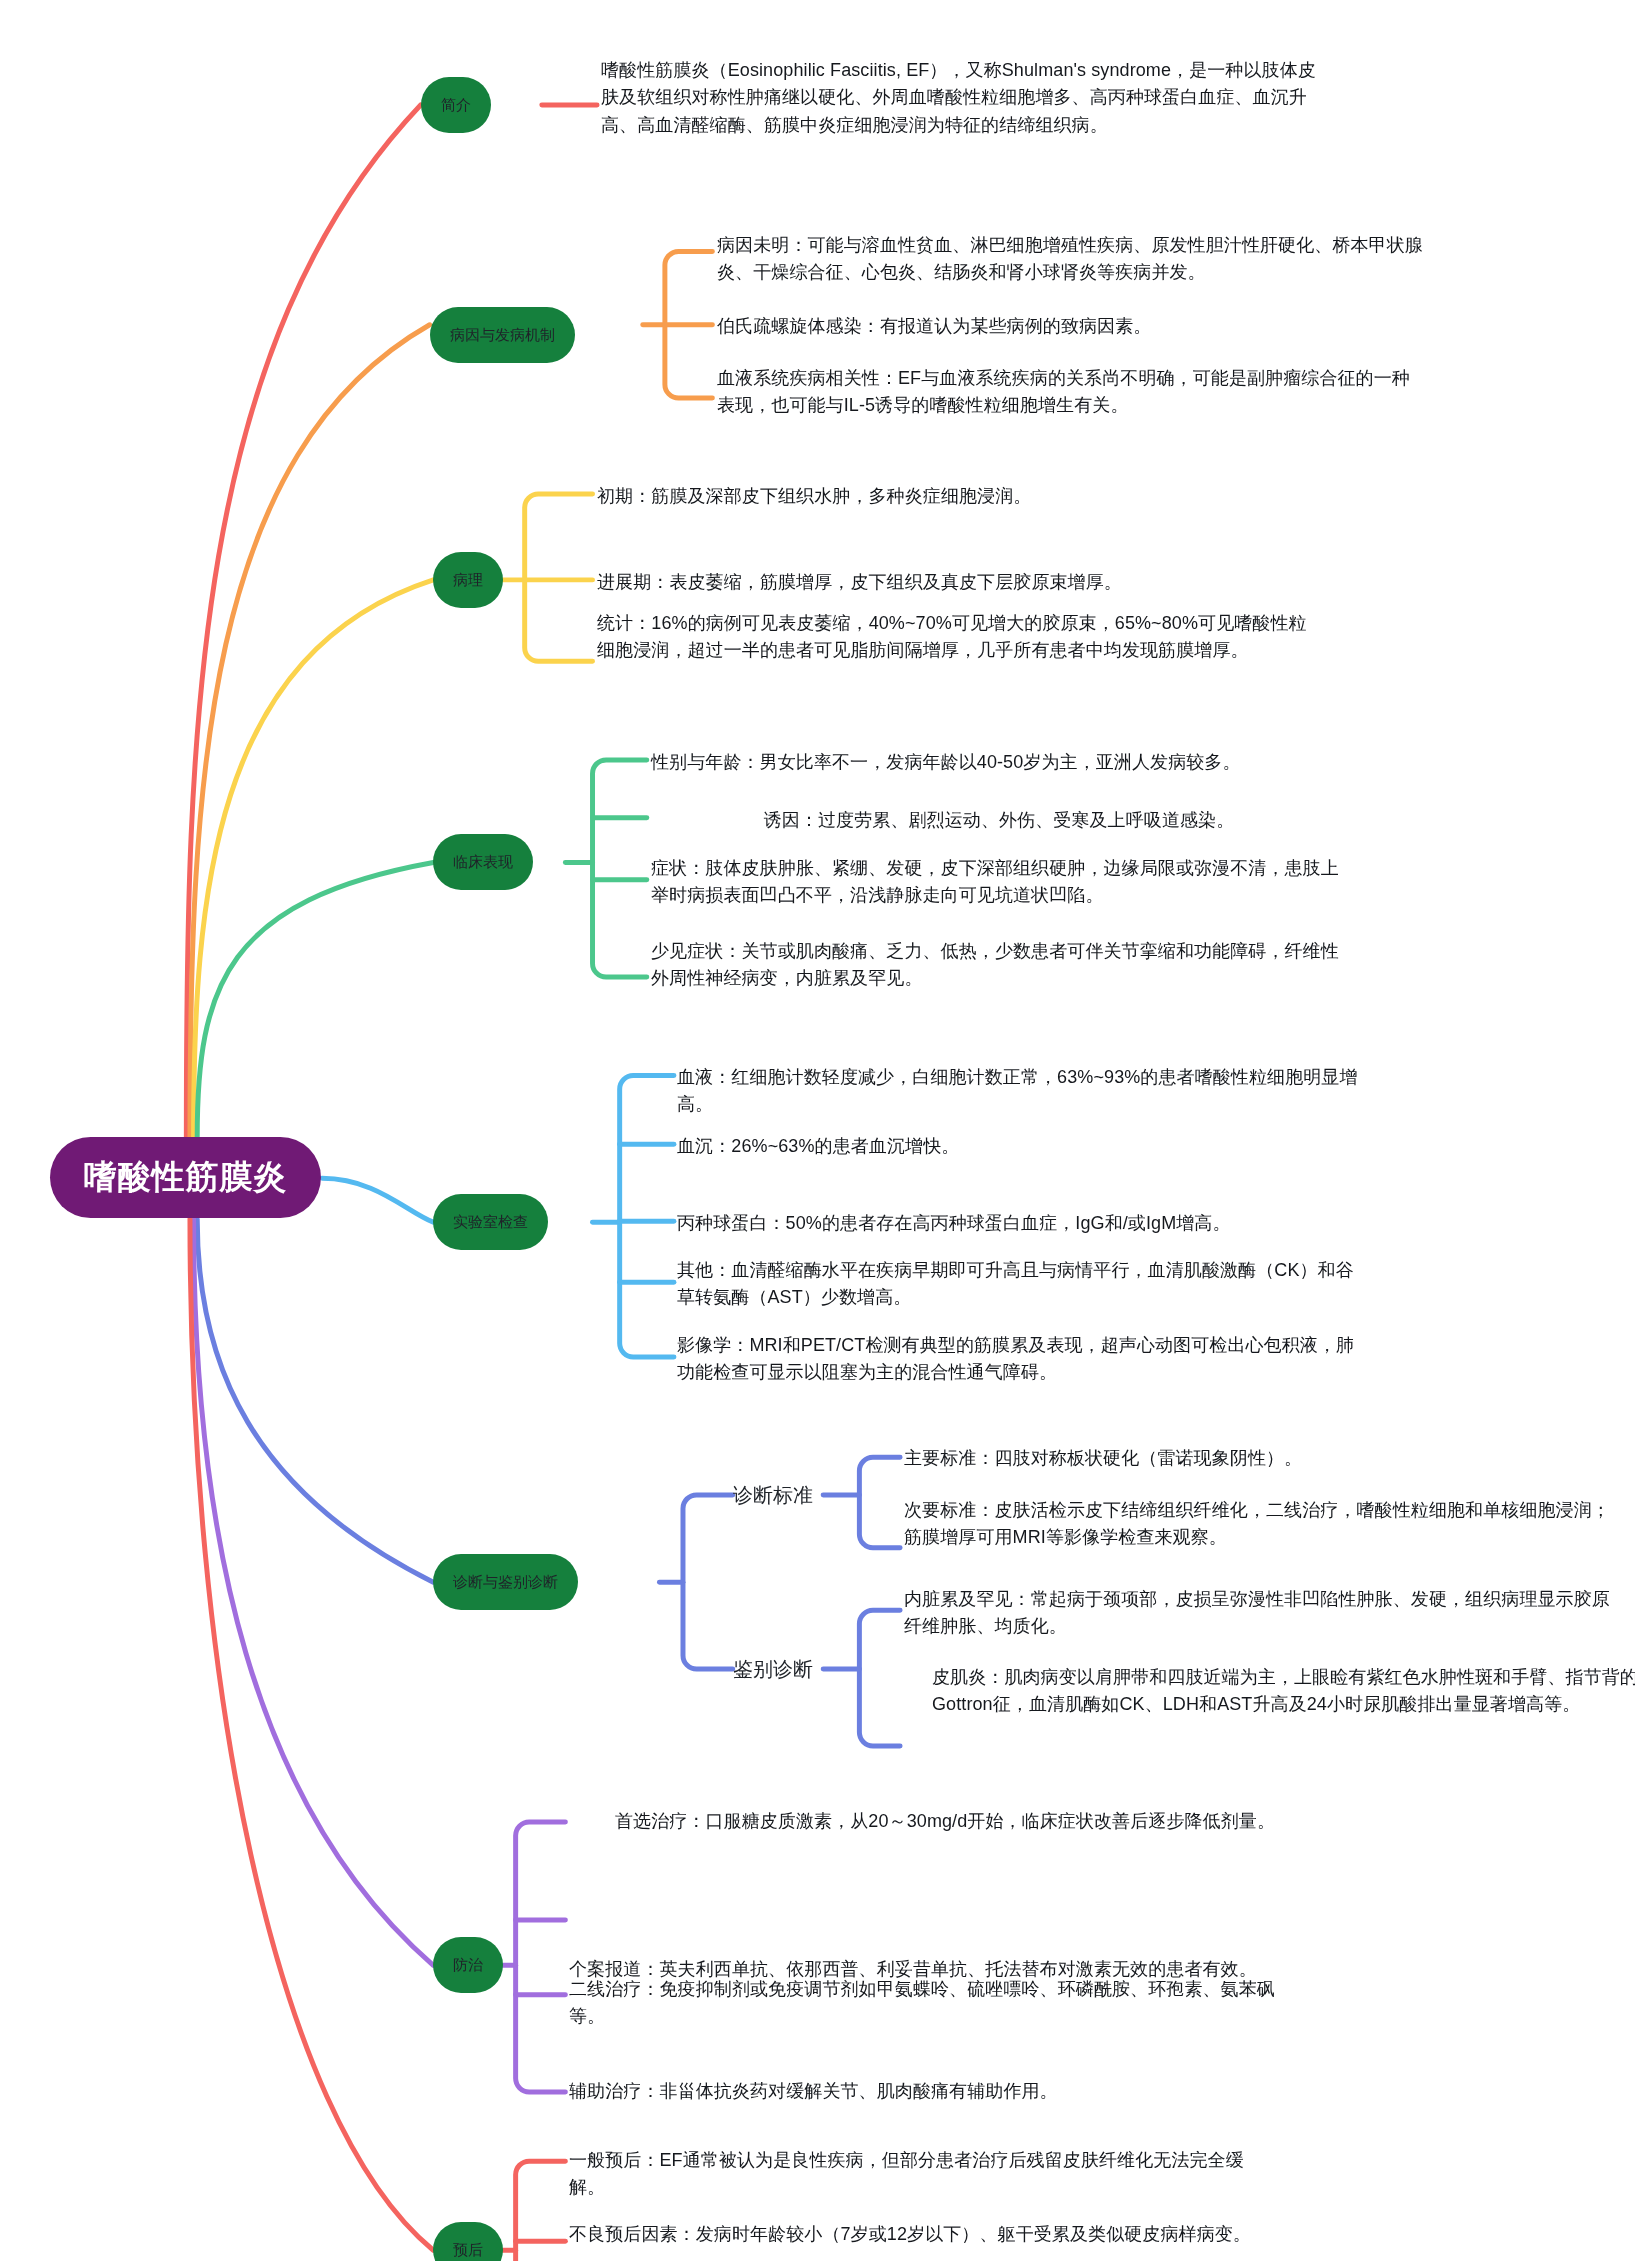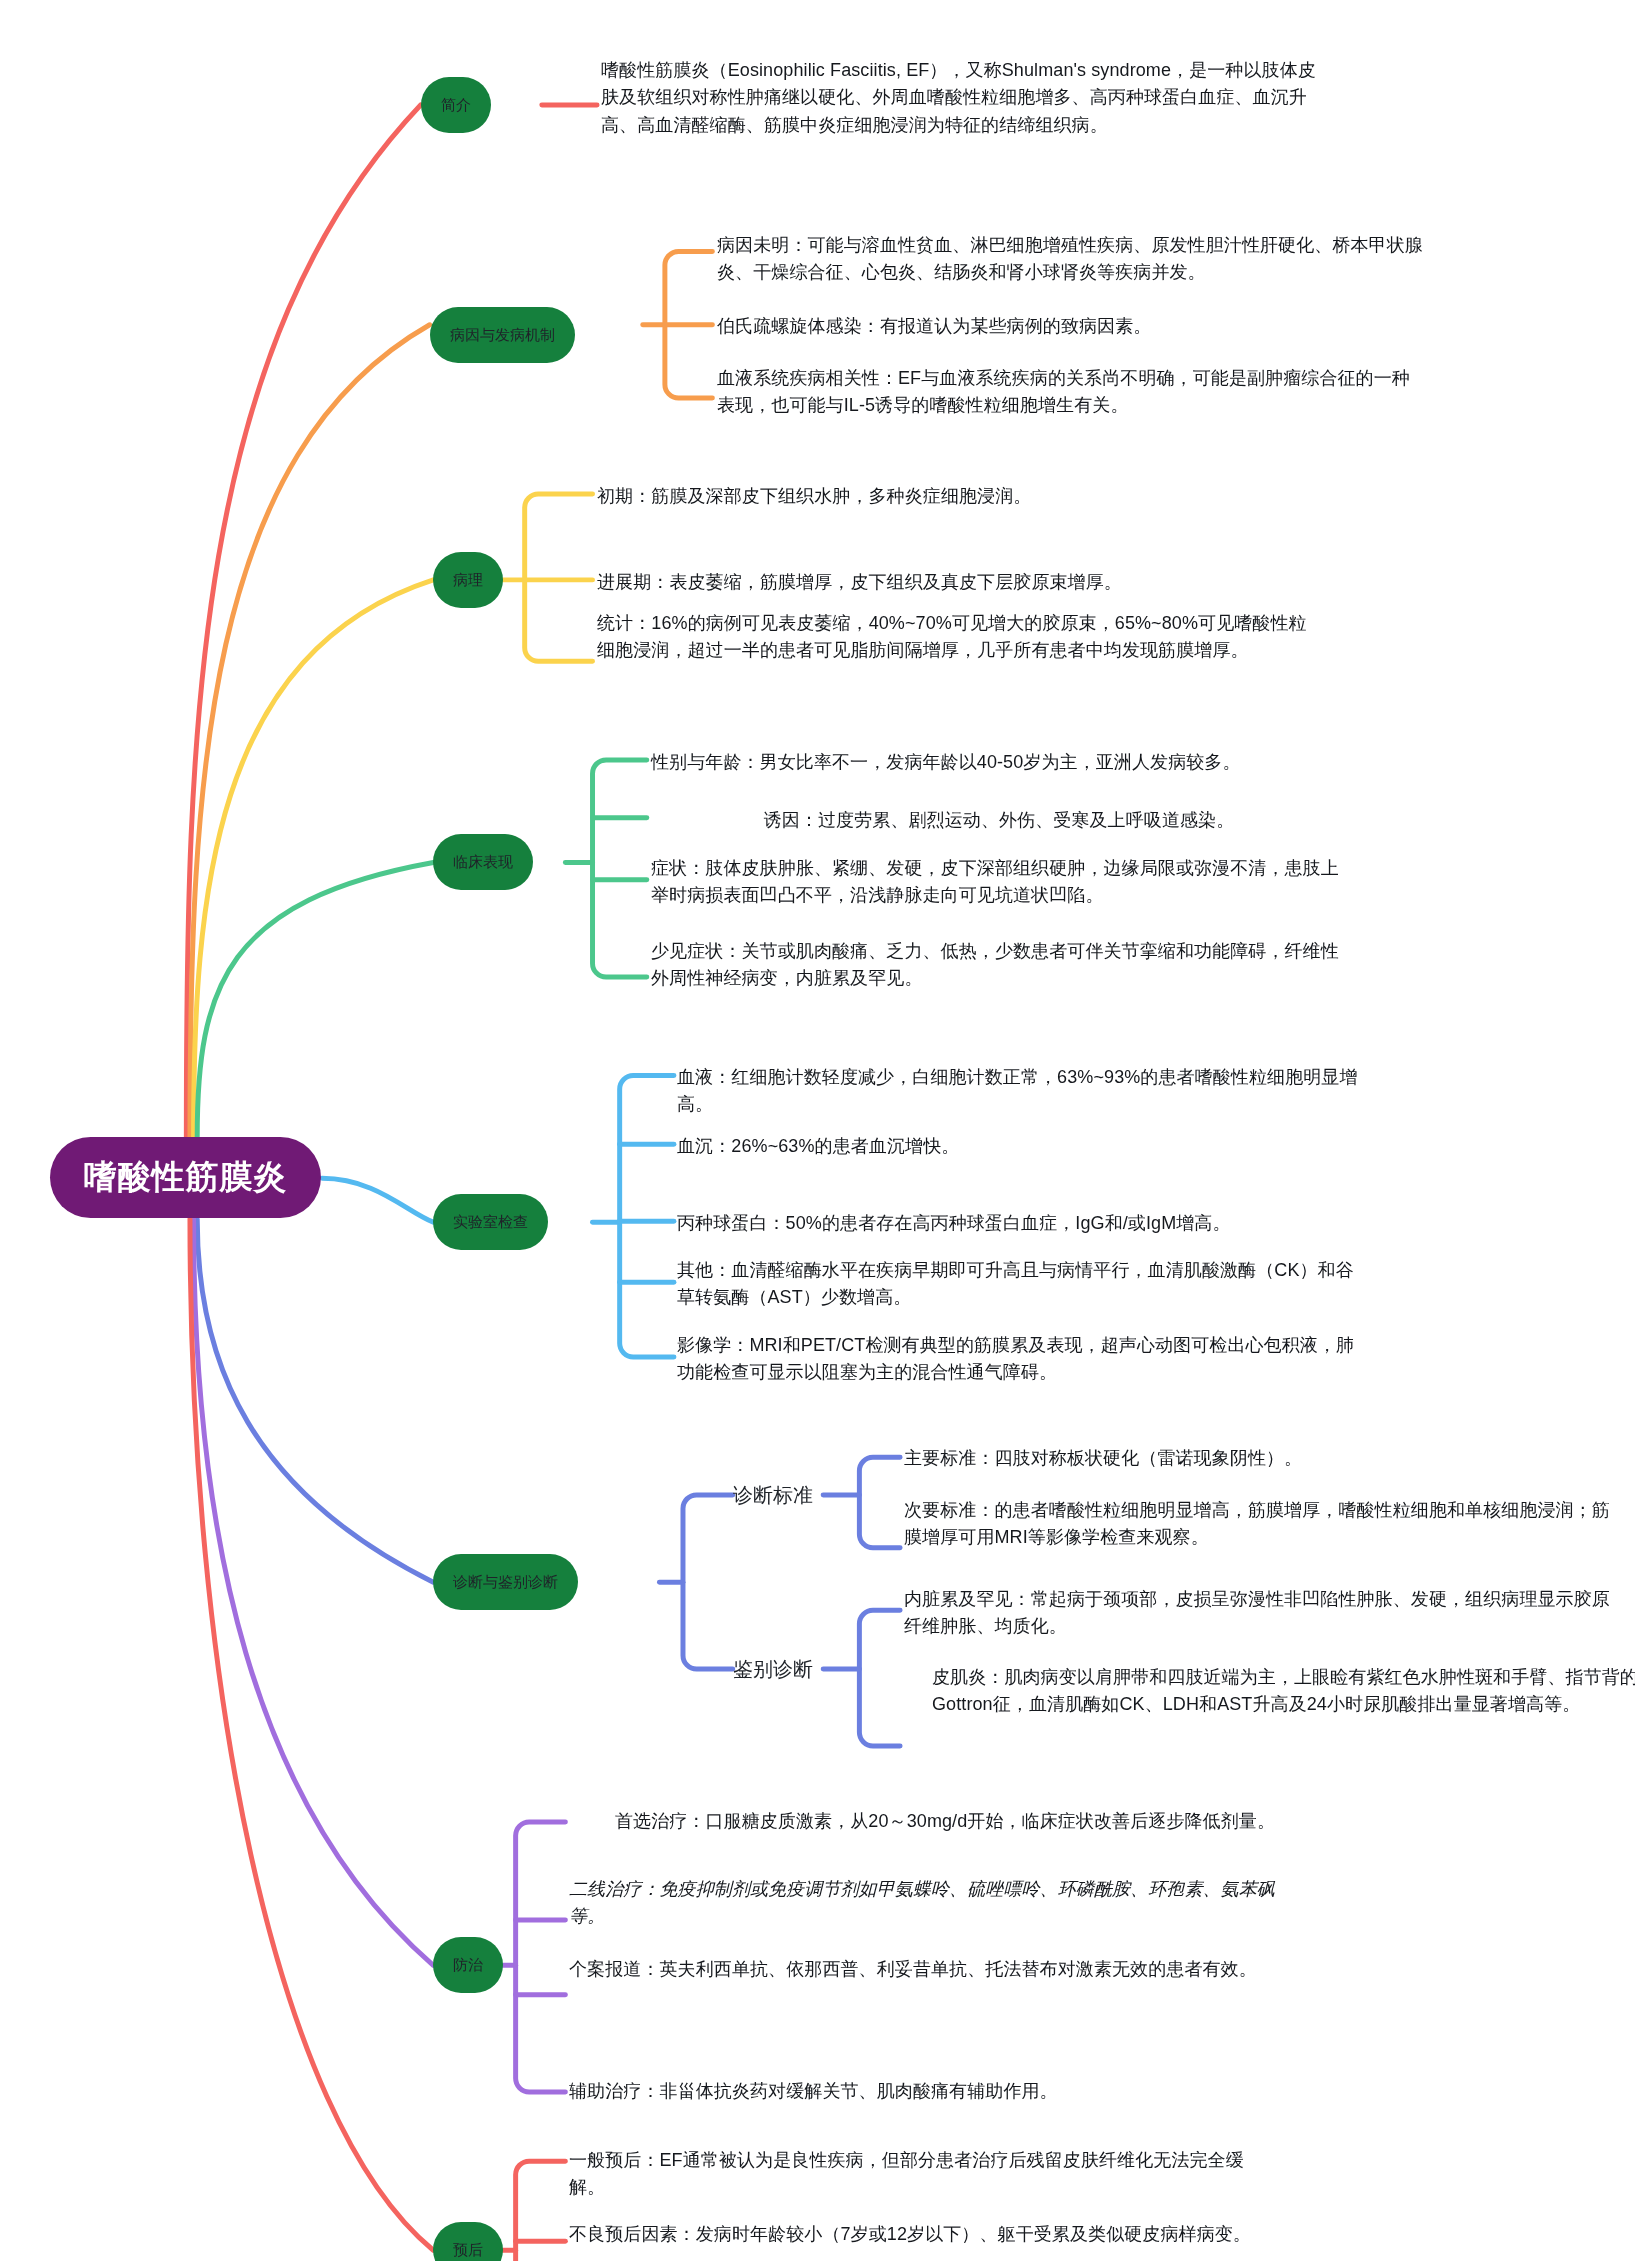--- a/index.html
+++ b/index.html
@@ -191,27 +191,27 @@
   <div class="leaf" style="left:651px; top:855px; width:696px;">症状：肢体皮肤肿胀、紧绷、发硬，皮下深部组织硬肿，边缘局限或弥漫不清，患肢上举时病损表面凹凸不平，沿浅静脉走向可见坑道状凹陷。</div>
   <div class="leaf" style="left:651px; top:938px; width:696px;">少见症状：关节或肌肉酸痛、乏力、低热，少数患者可伴关节挛缩和功能障碍，纤维性外周性神经病变，内脏累及罕见。</div>
 
   <div class="leaf" style="left:677px; top:1064px; width:687px;">血液：红细胞计数轻度减少，白细胞计数正常，63%~93%的患者嗜酸性粒细胞明显增高。</div>
   <div class="leaf" style="left:677px; top:1133px; width:687px;">血沉：26%~63%的患者血沉增快。</div>
   <div class="leaf" style="left:677px; top:1210px; width:687px;">丙种球蛋白：50%的患者存在高丙种球蛋白血症，IgG和/或IgM增高。</div>
   <div class="leaf" style="left:677px; top:1257px; width:687px;">其他：血清醛缩酶水平在疾病早期即可升高且与病情平行，血清肌酸激酶（CK）和谷草转氨酶（AST）少数增高。</div>
   <div class="leaf" style="left:677px; top:1332px; width:687px;">影像学：MRI和PET/CT检测有典型的筋膜累及表现，超声心动图可检出心包积液，肺功能检查可显示以阻塞为主的混合性通气障碍。</div>
 
   <div class="leaf" style="left:904px; top:1445px; width:706px;">主要标准：四肢对称板状硬化（雷诺现象阴性）。</div>
-  <div class="leaf" style="left:904px; top:1497px; width:706px;">次要标准：的患者嗜酸性粒细胞明显增高，筋膜增厚，嗜酸性粒细胞和单核细胞浸润；筋膜增厚可用MRI等影像学检查来观察。</div>
+  <div class="leaf" style="left:904px; top:1497px; width:706px;">次要标准：皮肤活检示皮下结缔组织纤维化，二线治疗，嗜酸性粒细胞和单核细胞浸润；筋膜增厚可用MRI等影像学检查来观察。</div>
 
   <div class="leaf" style="left:904px; top:1586px; width:706px;">内脏累及罕见：常起病于颈项部，皮损呈弥漫性非凹陷性肿胀、发硬，组织病理显示胶原纤维肿胀、均质化。</div>
   <div class="leaf" style="left:932px; top:1664px; width:706px;">皮肌炎：肌肉病变以肩胛带和四肢近端为主，上眼睑有紫红色水肿性斑和手臂、指节背的Gottron征，血清肌酶如CK、LDH和AST升高及24小时尿肌酸排出量显著增高等。</div>
 
   <div class="leaf" style="left:569px; top:1808px; width:706px;text-align:right;">首选治疗：口服糖皮质激素，从20～30mg/d开始，临床症状改善后逐步降低剂量。</div>
-  <div class="leaf" style="left:569px; top:1876px; width:706px;font-style:italic;">二线治疗：免疫抑制剂或免疫调节剂如甲氨蝶呤、硫唑嘌呤、环磷酰胺、环孢素、氨苯砜等。</div>
+  <div class="leaf" style="left:569px; top:1976px; width:706px;">二线治疗：免疫抑制剂或免疫调节剂如甲氨蝶呤、硫唑嘌呤、环磷酰胺、环孢素、氨苯砜等。</div>
   <div class="leaf" style="left:569px; top:1956px; width:706px;">个案报道：英夫利西单抗、依那西普、利妥昔单抗、托法替布对激素无效的患者有效。</div>
   <div class="leaf" style="left:569px; top:2078px; width:706px;">辅助治疗：非甾体抗炎药对缓解关节、肌肉酸痛有辅助作用。</div>
 
   <div class="leaf" style="left:569px; top:2147px; width:706px;">一般预后：EF通常被认为是良性疾病，但部分患者治疗后残留皮肤纤维化无法完全缓解。</div>
   <div class="leaf" style="left:569px; top:2221px; width:706px;">不良预后因素：发病时年龄较小（7岁或12岁以下）、躯干受累及类似硬皮病样病变。</div>
 
 </div>
 
 
 </body></html>

